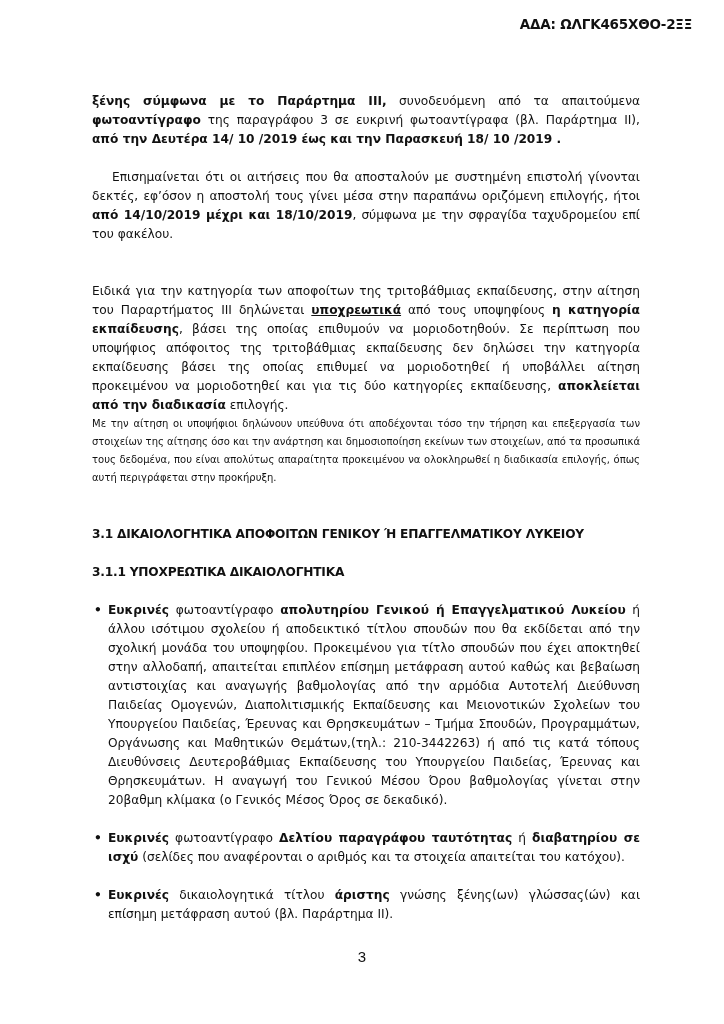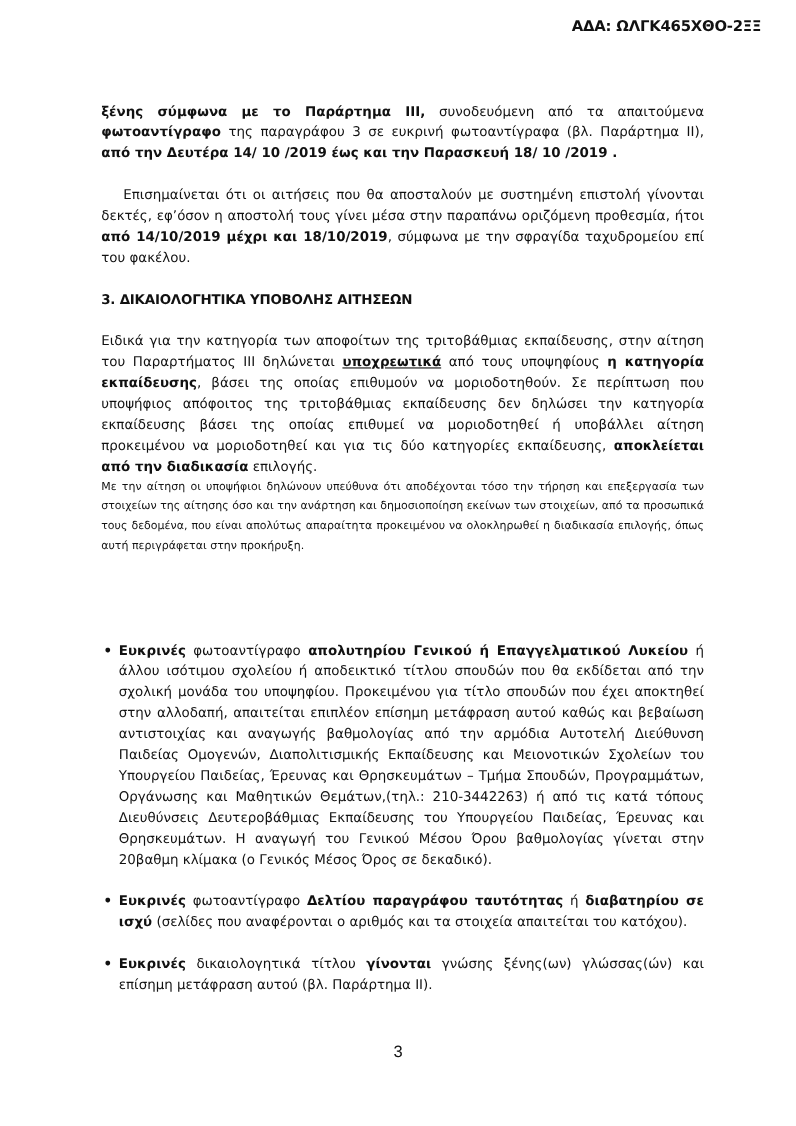--- a/index.html
+++ b/index.html
@@ -29,60 +29,61 @@
 
 <div class="content">
 
   <p class="p">
     <b>ξένης σύμφωνα με το Παράρτημα ΙΙΙ,</b><span> συνοδευόμενη από τα απαιτούμενα </span><b>φωτοαντίγραφο</b><span> της παραγράφου 3 σε ευκρινή φωτοαντίγραφα (βλ. Παράρτημα ΙΙ), </span><b>από την Δευτέρα 14/ 10 /2019 έως και την Παρασκευή 18/ 10 /2019 .</b>
   </p>
 
   <div class="gap"></div>
 
   <p class="p indent">
-    <span>Επισημαίνεται ότι οι αιτήσεις  που θα αποσταλούν με συστημένη επιστολή γίνονται δεκτές, εφ’όσον η αποστολή τους γίνει μέσα στην παραπάνω οριζόμενη προθεσμία, ήτοι </span><b>από 14/10/2019 μέχρι και 18/10/2019</b><span>, σύμφωνα με την σφραγίδα ταχυδρομείου επί του φακέλου.</span>
+    <span>Επισημαίνεται ότι οι αιτήσεις  που θα αποσταλούν με συστημένη επιστολή γίνονται δεκτές, εφ’όσον η αποστολή τους γίνει μέσα στην παραπάνω οριζόμενη επιλογής, ήτοι </span><b>από 14/10/2019 μέχρι και 18/10/2019</b><span>, σύμφωνα με την σφραγίδα ταχυδρομείου επί του φακέλου.</span>
   </p>
 
   <div class="gap"></div>
 
-  <p class="h">3. ΔΙΚΑΙΟΛΟΓΗΤΙΚΑ ΥΠΟΒΟΛΗΣ ΑΙΤΗΣΕΩΝ</p>
 
   <div class="gap"></div>
 
   <p class="p">
     <span>Ειδικά για την κατηγορία των αποφοίτων της τριτοβάθμιας εκπαίδευσης, στην αίτηση του Παραρτήματος ΙΙΙ δηλώνεται  </span><b><u>υποχρεωτικά</u></b><span> από τους υποψηφίους </span><b>η κατηγορία εκπαίδευσης</b><span>, βάσει της οποίας επιθυμούν να μοριοδοτηθούν.  Σε περίπτωση  που υποψήφιος απόφοιτος της τριτοβάθμιας εκπαίδευσης δεν δηλώσει την κατηγορία εκπαίδευσης βάσει της οποίας επιθυμεί να μοριοδοτηθεί  ή υποβάλλει αίτηση προκειμένου να μοριοδοτηθεί και για τις  δύο κατηγορίες εκπαίδευσης,  </span><b>αποκλείεται  από την διαδικασία</b><span> επιλογής.</span>
   </p>
 
   <p class="p small">Με την αίτηση οι υποψήφιοι δηλώνουν υπεύθυνα ότι αποδέχονται τόσο την τήρηση και επεξεργασία των στοιχείων της αίτησης όσο και την ανάρτηση και δημοσιοποίηση εκείνων των στοιχείων, από τα προσωπικά τους δεδομένα, που είναι απολύτως απαραίτητα προκειμένου να ολοκληρωθεί η διαδικασία επιλογής, όπως αυτή περιγράφεται στην προκήρυξη.</p>
 
   <div class="gap"></div>
 
 
   <div class="gap"></div>
 
+  <p class="h">3.1 ΔΙΚΑΙΟΛΟΓΗΤΙΚΑ ΑΠΟΦΟΙΤΩΝ ΓΕΝΙΚΟΥ Ή ΕΠΑΓΓΕΛΜΑΤΙΚΟΥ ΛΥΚΕΙΟΥ</p>
 
   <div class="gap"></div>
 
+  <p class="h">3.1.1 ΥΠΟΧΡΕΩΤΙΚΑ ΔΙΚΑΙΟΛΟΓΗΤΙΚΑ</p>
 
   <div class="gap"></div>
 
   <ul class="bullets">
     <li>
       <span class="dot">•</span>
       <b>Ευκρινές</b><span> φωτοαντίγραφο </span><b>απολυτηρίου Γενικού ή Επαγγελματικού Λυκείου</b><span> ή άλλου ισότιμου σχολείου  ή αποδεικτικό τίτλου σπουδών που θα εκδίδεται από την σχολική μονάδα του υποψηφίου. Προκειμένου για τίτλο σπουδών που έχει αποκτηθεί στην αλλοδαπή, απαιτείται επιπλέον επίσημη μετάφραση αυτού καθώς και βεβαίωση αντιστοιχίας και αναγωγής βαθμολογίας από την αρμόδια Αυτοτελή Διεύθυνση Παιδείας Ομογενών, Διαπολιτισμικής Εκπαίδευσης και Μειονοτικών Σχολείων του Υπουργείου Παιδείας, Έρευνας και Θρησκευμάτων – Τμήμα Σπουδών, Προγραμμάτων, Οργάνωσης και Μαθητικών Θεμάτων,(τηλ.: 210-3442263) ή από τις κατά τόπους Διευθύνσεις Δευτεροβάθμιας Εκπαίδευσης του Υπουργείου Παιδείας, Έρευνας και Θρησκευμάτων. Η αναγωγή του Γενικού Μέσου Όρου βαθμολογίας γίνεται στην 20βαθμη κλίμακα (ο Γενικός Μέσος Όρος σε δεκαδικό).</span>
     </li>
     <div class="gap"></div>
     <li>
       <span class="dot">•</span>
       <b>Ευκρινές</b><span> φωτοαντίγραφο </span><b>Δελτίου παραγράφου ταυτότητας</b><span> ή </span><b>διαβατηρίου σε ισχύ</b><span> (σελίδες που αναφέρονται ο αριθμός και τα στοιχεία απαιτείται του κατόχου).</span>
     </li>
     <div class="gap"></div>
     <li>
       <span class="dot">•</span>
-      <b>Ευκρινές</b><span> δικαιολογητικά τίτλου </span><b>γίνονται</b><span> γνώσης ξένης(ων) γλώσσας(ών) και επίσημη μετάφραση αυτού (βλ. Παράρτημα ΙΙ).</span>
+      <b>Ευκρινές</b><span> δικαιολογητικά τίτλου </span><b>άριστης</b><span> γνώσης ξένης(ων) γλώσσας(ών) και επίσημη μετάφραση αυτού (βλ. Παράρτημα ΙΙ).</span>
     </li>
   </ul>
 
   <div class="gap"></div>
 
 </div>
 
 <div class="page-num">3</div>
 
 </body></html>

